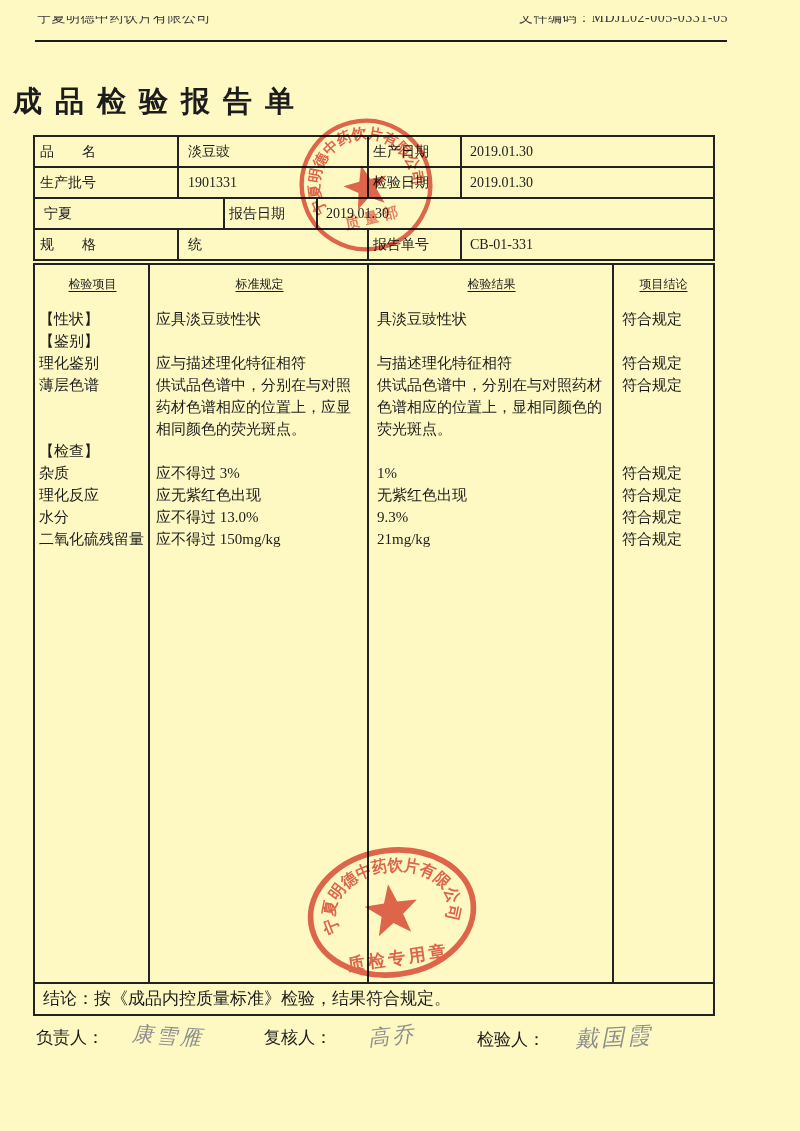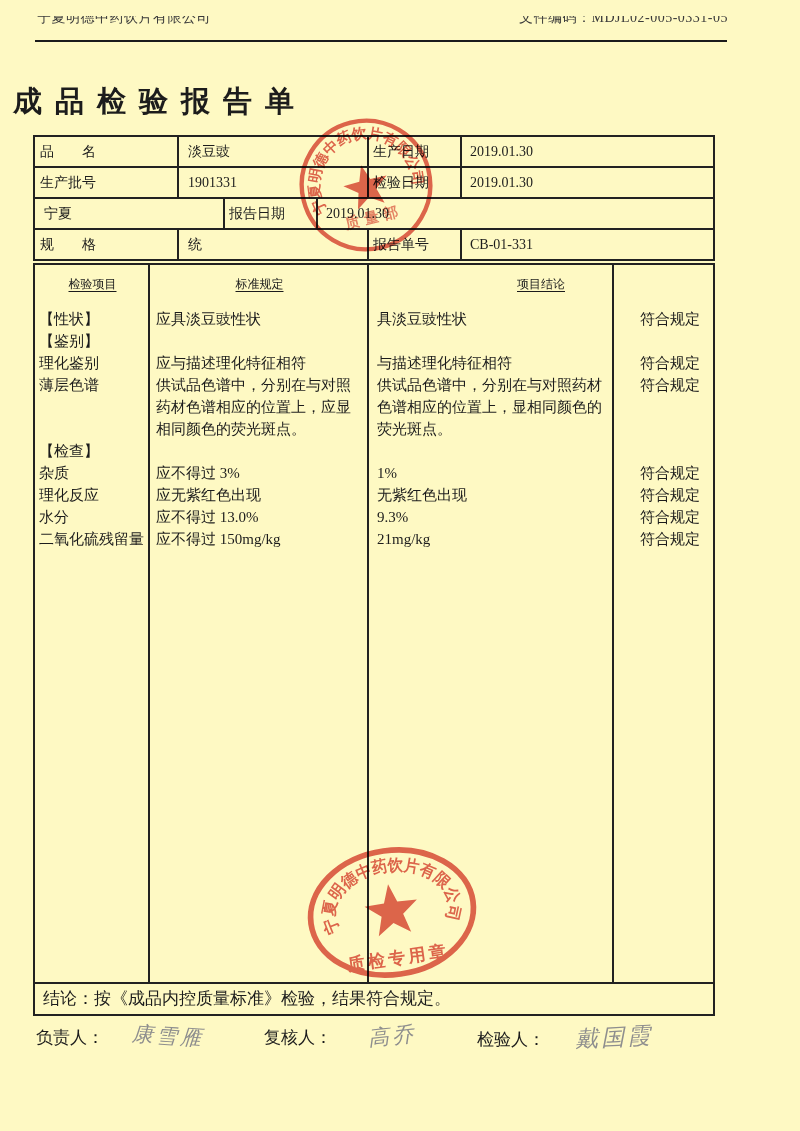--- a/index.html
+++ b/index.html
@@ -34,21 +34,21 @@
   .vl1{left:113px;} .vl2{left:332px;} .vl3{left:577px;}
   .thead{display:flex; height:28px; align-items:flex-end;}
   .th{text-align:center; text-decoration:underline; text-underline-offset:3px; font-size:12px;}
   .th.c1{width:115px;} .th.c2{width:219px;} .th.c3{width:245px;} .th.c4{flex:1;}
   .tbody{padding-top:15px;}
   .trow{display:flex; align-items:flex-start; min-height:22px; line-height:22px;}
   .c{box-sizing:border-box;}
   .c.c1{width:115px; padding-left:4px;}
   .c.c2{width:219px; padding-left:6px; padding-right:4px;}
   .c.c3{width:245px; padding-left:8px; padding-right:3px;}
-  .c.c4{flex:1; padding-left:26px;}
+  .c.c4{flex:1; padding-left:8px;}
   
   .conclusion{position:absolute; left:33px; top:984px; width:682px; height:32px; box-sizing:border-box;
               border:2px solid #222; border-top:none; font-size:17px; line-height:29px; padding-left:8px;}
   
   .sig{position:absolute; top:1022px; font-size:17px; white-space:nowrap;}
   .sig-label{color:#1c1c1c;}
   .sig-name{display:inline-block; color:#8e8e8e; font-size:21px; font-style:italic; letter-spacing:3px; transform:rotate(-5deg);}
   .sig1{left:36px;} .sig2{left:264px;} .sig3{left:477px;}
   .sig1 .sig-name{margin-left:28px; transform:rotate(4deg);}
   .sig2 .sig-name{margin-left:36px; transform:rotate(-6deg);}
@@ -101,20 +101,21 @@
   </div>
 
   <div class="main-table">
     <div class="vline vl1"></div>
     <div class="vline vl2"></div>
     <div class="vline vl3"></div>
 
     <div class="thead">
       <div class="th c1">检验项目</div>
       <div class="th c2">标准规定</div>
+      <div class="th c3">检验结果</div>
       <div class="th c4">项目结论</div>
     </div>
 
     <div class="tbody">
       <div class="trow">
         <div class="c c1">【性状】</div>
         <div class="c c2">应具淡豆豉性状</div>
         <div class="c c3">具淡豆豉性状</div>
         <div class="c c4">符合规定</div>
       </div>

